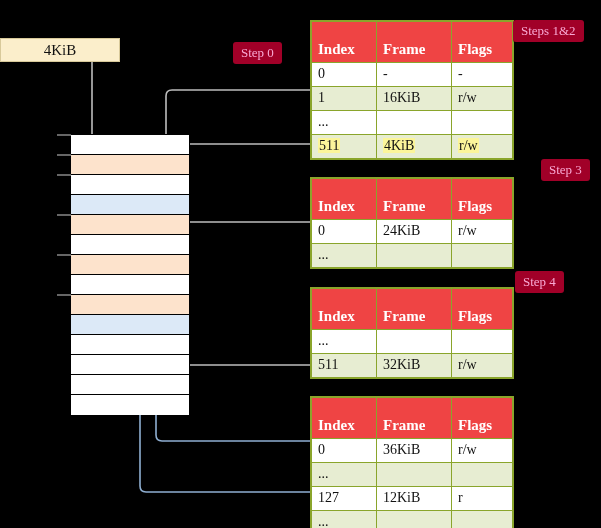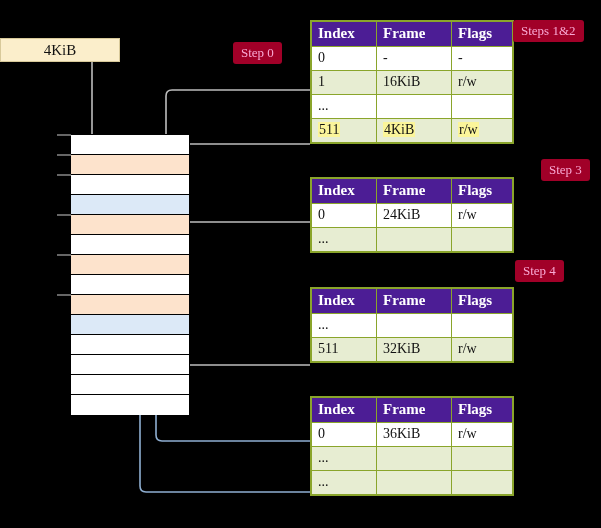--- a/index.html
+++ b/index.html
@@ -16,40 +16,40 @@
           font-size:15px;color:#111;box-sizing:border-box;}
 
   
   .badge{position:absolute;background:#a10028;color:#f9a8d4;
          font-size:13px;line-height:1;padding:4px 8px 5px;
          border-radius:3px;white-space:nowrap;
          box-shadow:0 1px 0 rgba(0,0,0,.4);}
   #badge-steps12{left:513px;top:20px;}
   #badge-step0{left:190px;top:42px;margin-left:43px;}
   #badge-step3{left:541px;top:159px;}
-  #badge-step4{left:515px;top:260px;}
+  #badge-step4{left:515px;top:271px;}
 
   
   #memcol{position:absolute;left:70px;top:134px;width:120px;height:280px;
           border:1px solid #000;box-sizing:border-box;background:#fff;}
   .mrow{position:relative;box-sizing:border-box;border-bottom:1px solid #000;
         background:#fff;}
   .mrow:last-child{border-bottom:none;}
   .mrow.orange{background:#fde3cc;}
   .mrow.blue{background:#dce9f7;}
   .tick{position:absolute;left:-14px;top:-1px;width:14px;height:0;
         border-top:2px solid #666;}
 
   
   .ptable{position:absolute;border:1px solid #8aa52b;
           border-collapse:collapse;background:#fff;
           box-shadow:2px 2px 0 rgba(0,0,0,.35);}
   .ptable table{border-collapse:collapse;}
-  .ptable th{background:#4c1d95;color:#fff;font-weight:bold;font-size:15px;
-             text-align:left;padding:3px 6px 4px;border:1px solid #8aa52b;
+  .ptable th{background:#ef4444;color:#fff;font-weight:bold;font-size:15px;
+             text-align:left;padding:19px 6px 4px;border:1px solid #8aa52b;
              white-space:nowrap;}
   .ptable td{font-size:14px;color:#111;padding:3px 6px 4px;
              border:1px solid #8aa52b;background:#fff;white-space:nowrap;
              vertical-align:top;}
   .ptable tr.alt td{background:#e7edd2;}
   .ptable td .hl{background:#fbf59a;padding:0 1px;}
   .c-index{width:52px;}
   .c-frame{width:62px;}
   .c-flags{width:48px;}
 
@@ -219,20 +219,25 @@
         <tr>
           <td class="c-index">0</td>
           <td class="c-frame">36KiB</td>
           <td class="c-flags">r/w</td>
         </tr>
         <tr class="alt">
           <td class="c-index">...</td>
           <td class="c-frame">&nbsp;</td>
           <td class="c-flags">&nbsp;</td>
         </tr>
+        <tr>
+          <td class="c-index">127</td>
+          <td class="c-frame">12KiB</td>
+          <td class="c-flags">r</td>
+        </tr>
         <tr class="alt">
           <td class="c-index">...</td>
           <td class="c-frame">&nbsp;</td>
           <td class="c-flags">&nbsp;</td>
         </tr>
       </tbody>
     </table>
   </div>
 
 <div class="badge" id="badge-steps12">Steps 1&amp;2</div>

